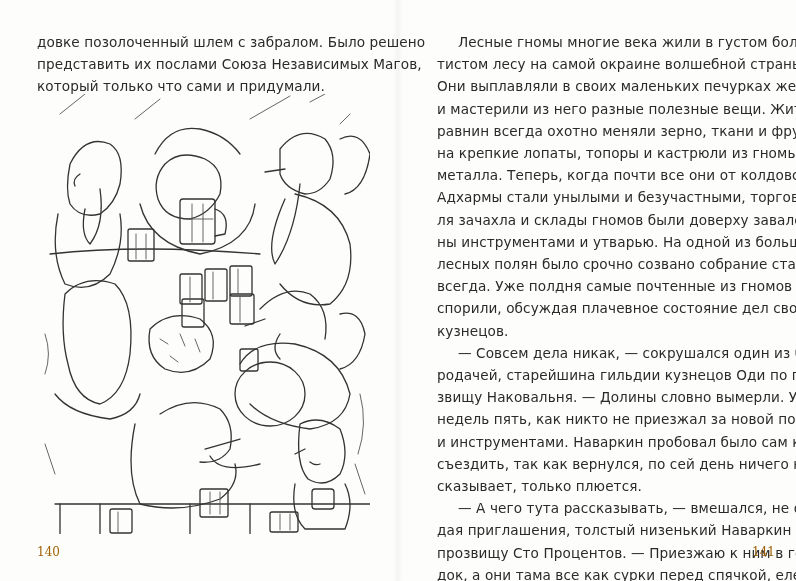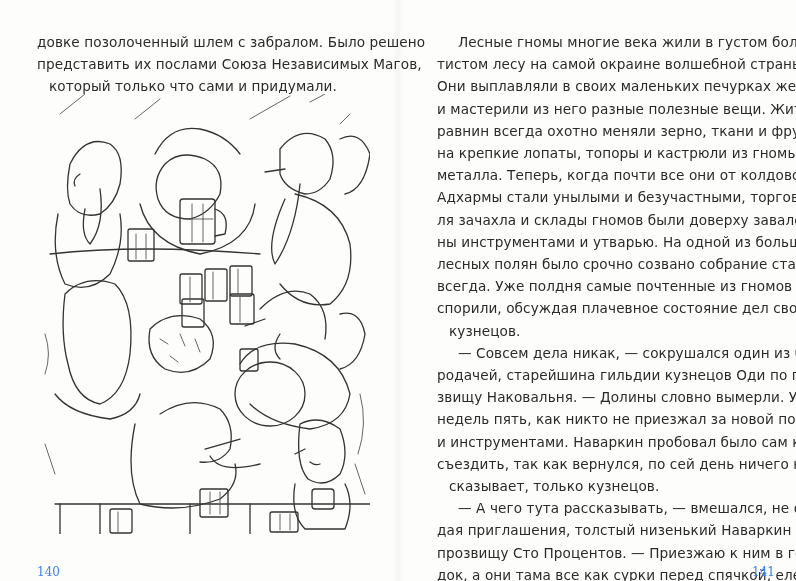--- a/index.html
+++ b/index.html
@@ -15,27 +15,27 @@
     .gutter {
       position: absolute; left: 393px; top: 0; width: 10px; height: 581px;
       background: linear-gradient(to right, rgba(0,0,0,0) 0%, rgba(0,0,0,0.035) 50%, rgba(0,0,0,0) 100%);
     }
     .text-block {
       position: absolute;
       font-size: 13.6px; line-height: 22.2px;
       letter-spacing: 0.1px;
     }
     .line { display: block; white-space: nowrap; text-align: justify; text-align-last: justify; }
-    .line.last { text-align-last: left; margin-left: 12px; }
+    .line.last { text-align-last: left; }
     .line.indent { text-indent: 21px; }
     .left-text { left: 37px; top: 31px; width: 332px; }
     .right-text { left: 39px; top: 31px; width: 334px; }
     .page-number {
-      position: absolute; top: 565px;
-      font-family: "DejaVu Serif", serif; font-size: 12px; color: #3b82f6;
+      position: absolute; top: 545px;
+      font-family: "DejaVu Serif", serif; font-size: 12px; color: #a16207;
     }
     .pn-left { left: 37px; }
     .pn-right { left: 354px; text-align: right; }
     .illustration {
       position: absolute; left: 40px; top: 94px; width: 330px; height: 440px;
     }
     .illustration svg { width: 100%; height: 100%; }
     .illustration path, .illustration rect, .illustration ellipse, .illustration line, .illustration circle {
       fill: none; stroke: #333; stroke-width: 1.3; stroke-linecap: round; stroke-linejoin: round;
     }
@@ -141,21 +141,21 @@
     <span class="line">лесных полян было срочно созвано собрание ста-</span>
     <span class="line">всегда. Уже полдня самые почтенные из гномов</span>
     <span class="line">спорили, обсуждая плачевное состояние дел своих</span>
     <span class="line last">кузнецов.</span>
     <span class="line indent">— Совсем дела никак, — сокрушался один из бо-</span>
     <span class="line">родачей, старейшина гильдии кузнецов Оди по про-</span>
     <span class="line">звищу Наковальня. — Долины словно вымерли. Уже</span>
     <span class="line">недель пять, как никто не приезжал за новой посудой</span>
     <span class="line">и инструментами. Наваркин пробовал было сам к ним</span>
     <span class="line">съездить, так как вернулся, по сей день ничего не рас-</span>
-    <span class="line last">сказывает, только кузнецов.</span>
+    <span class="line last">сказывает, только плюется.</span>
     <span class="line indent">— А чего тута рассказывать, — вмешался, не ожи-</span>
     <span class="line">дая приглашения, толстый низенький Наваркин по</span>
     <span class="line">прозвищу Сто Процентов. — Приезжаю к ним в горо-</span>
     <span class="line">док, а они тама все как сурки перед спячкой, еле пол-</span>
 
   </div>
 
   <span class="page-number pn-right">141</span>
 </div>
 

